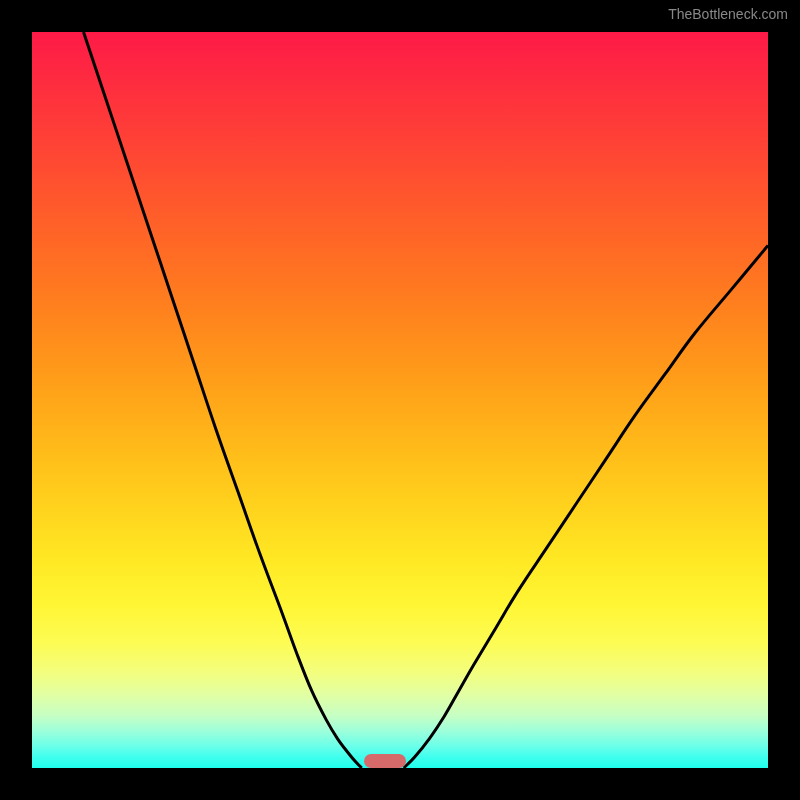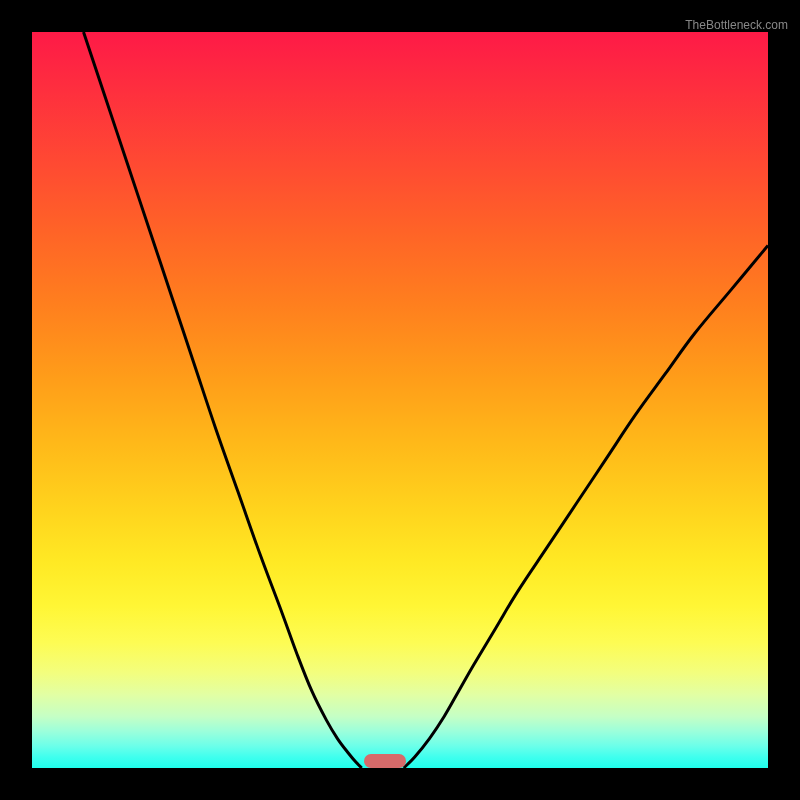--- a/index.html
+++ b/index.html
@@ -6,24 +6,24 @@
     body {
       width: 800px;
       height: 800px;
       background: #000;
       position: relative;
       font-family: Arial, sans-serif;
       overflow: hidden;
     }
     .watermark {
       position: absolute;
-      top: 18px;
+      top: 6px;
       right: 12px;
       color: #888;
-      font-size: 12px;
+      font-size: 14px;
       z-index: 10;
     }
     .chart-frame {
       position: absolute;
       top: 30px;
       left: 30px;
       width: 740px;
       height: 740px;
       border: 2px solid #000;
     }

